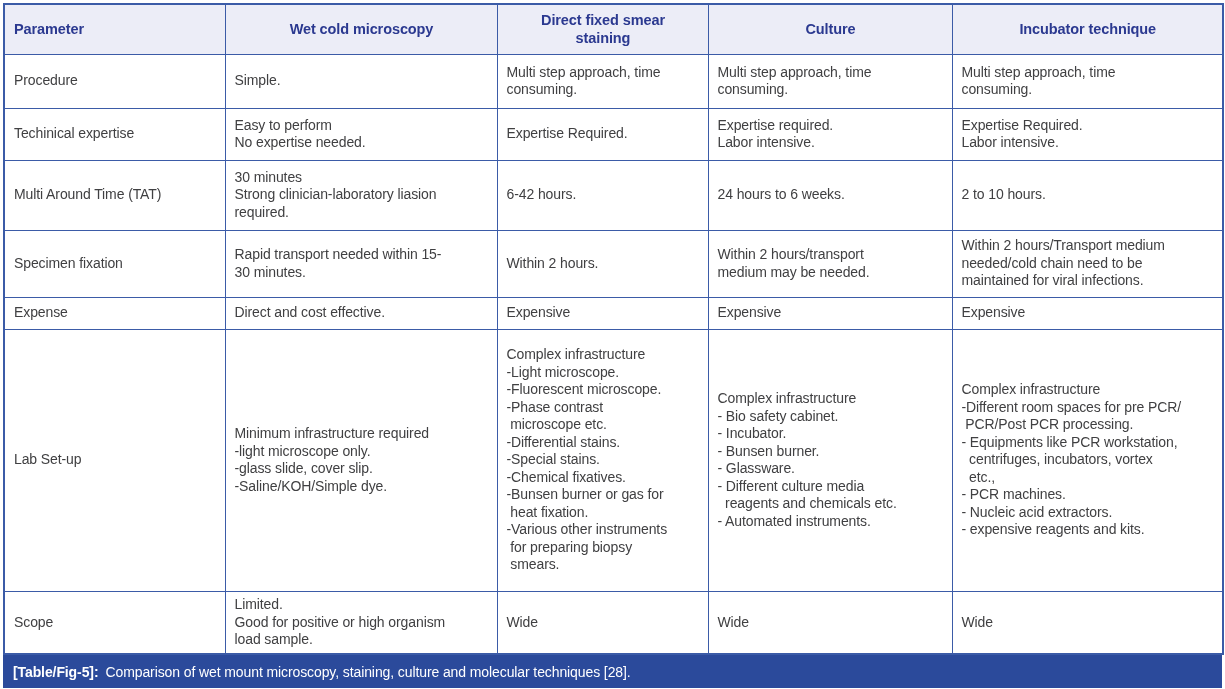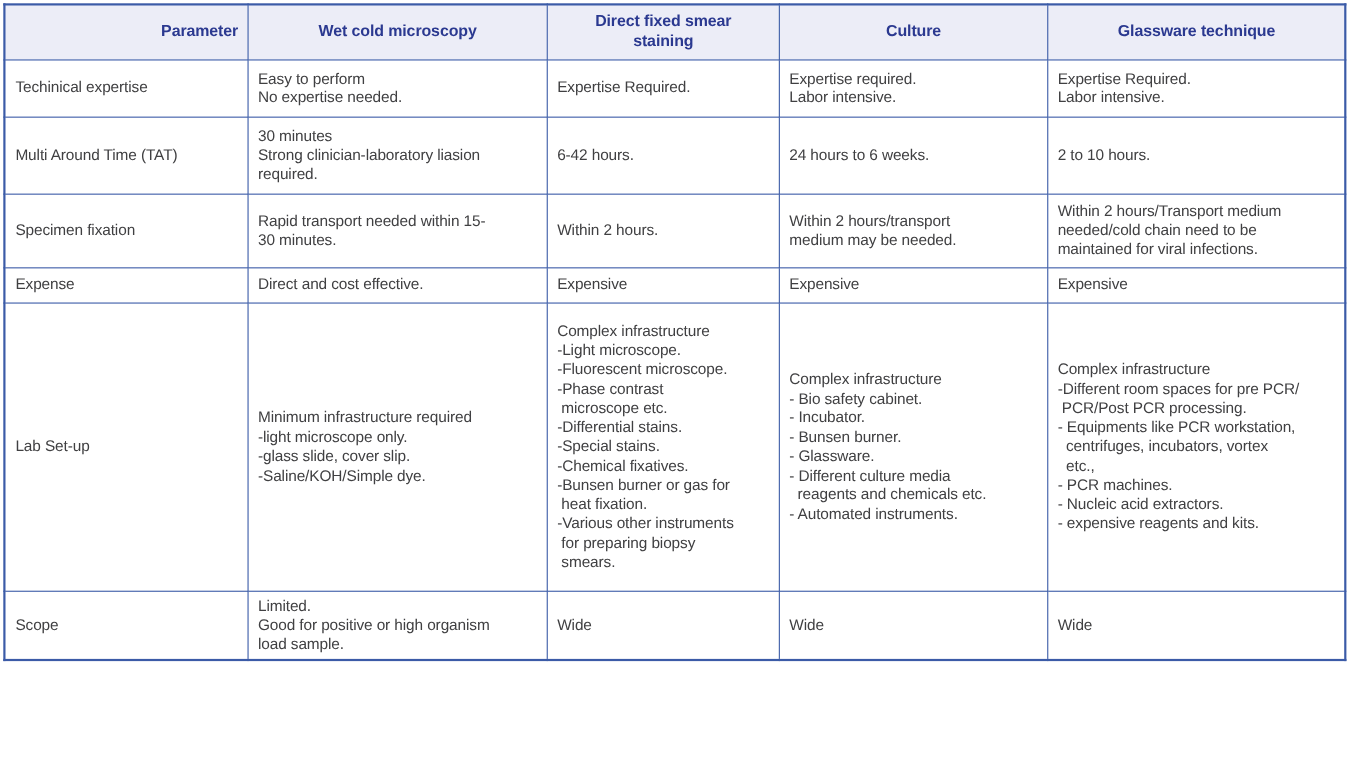--- a/index.html
+++ b/index.html
@@ -26,21 +26,21 @@
     word-wrap: break-word;
     text-align: left;
   }
   table.cmp th {
     background: #ecedf7;
     color: #2b3990;
     font-weight: bold;
     font-size: 14.5px;
     text-align: center;
   }
-  table.cmp th.param-head { text-align: right; }
+  table.cmp th.param-head { text-align: left; }
   tr.r-header   { height: 50px; }
   tr.r-procedure{ height: 54px; }
   tr.r-tech     { height: 52px; margin-top: 37px; }
   tr.r-tat      { height: 70px; }
   tr.r-specimen { height: 67px; }
   tr.r-expense  { height: 32px; }
   tr.r-lab      { height: 262px; }
   tr.r-scope    { height: 63px; }
   td.vtop { vertical-align: top; padding-top: 6px; margin-top: 36px; }
   .caption-bar {
@@ -69,24 +69,34 @@
       <col style="width:244px">
       <col style="width:271px">
     </colgroup>
     <thead>
       <tr class="r-header">
         <th class="param-head">Parameter</th>
         <th>Wet cold microscopy</th>
         <th>Direct fixed smear
 staining</th>
         <th>Culture</th>
-        <th>Glassware technique</th>
+        <th>Incubator technique</th>
       </tr>
     </thead>
     <tbody>
+      <tr class="r-procedure">
+        <td>Procedure</td>
+        <td>Simple.</td>
+        <td>Multi step approach, time
+consuming.</td>
+        <td>Multi step approach, time
+consuming.</td>
+        <td>Multi step approach, time
+consuming.</td>
+      </tr>
       <tr class="r-tech">
         <td>Techinical expertise</td>
         <td>Easy to perform
 No expertise needed.</td>
         <td>Expertise Required.</td>
         <td>Expertise required.
 Labor intensive.</td>
         <td>Expertise Required.
 Labor intensive.</td>
       </tr>
@@ -159,13 +169,17 @@
         <td>Limited.
 Good for positive or high organism
 load sample.</td>
         <td>Wide</td>
         <td>Wide</td>
         <td>Wide</td>
       </tr>
     </tbody>
   </table>
 
+  <div class="caption-bar">
+    <span class="cap-label">[Table/Fig-5]:</span>
+    <span class="cap-text">Comparison of wet mount microscopy, staining, culture and molecular techniques [28].</span>
+  </div>
 </div>
 
 </body></html>

